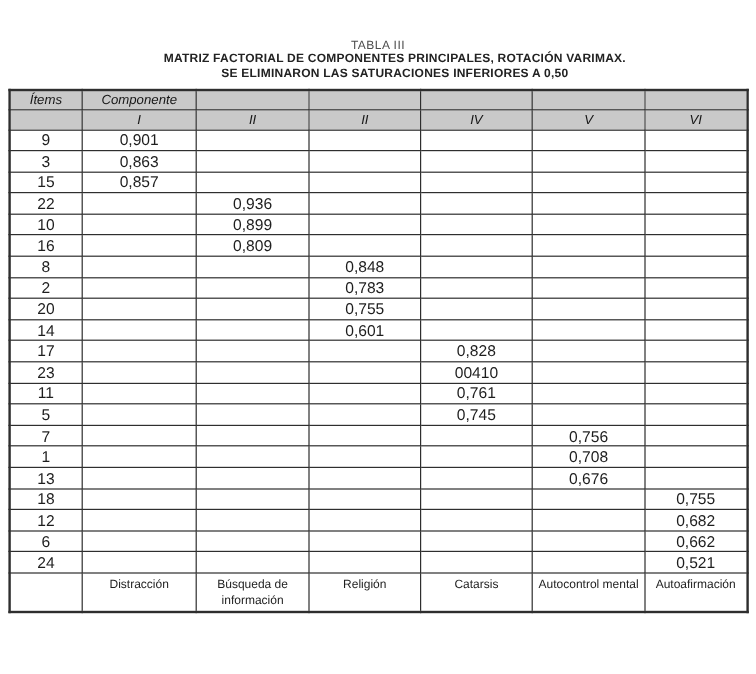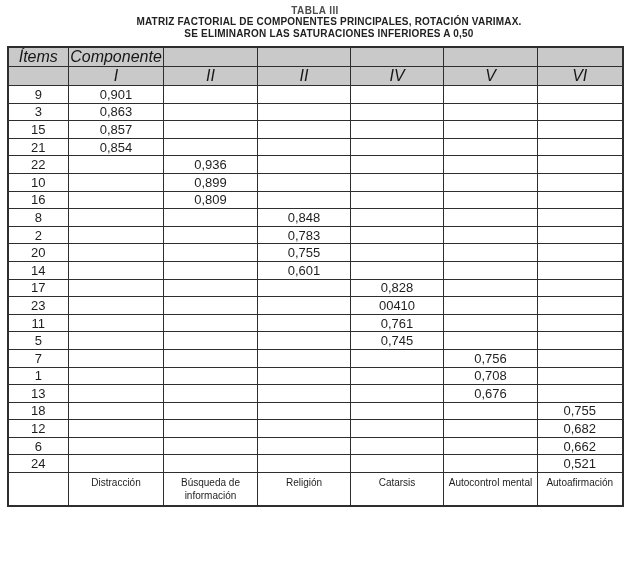--- a/index.html
+++ b/index.html
@@ -10,39 +10,39 @@
   }
   *{box-sizing:border-box;}
   html,body{margin:0;padding:0;}
   body{
     width:630px;height:562px;overflow:hidden;background:#ffffff;
     font-family:"Liberation Sans", sans-serif;color:var(--text);
   }
   .title-block{text-align:center;padding-top:5px;}
   .title-line1{
     font-size:10px;line-height:11px;color:var(--title-muted);
-    letter-spacing:0.4px;font-weight:bold;
+    letter-spacing:0.4px;font-weight:normal;margin-top:28px;
   }
   .title-line2,.title-line3{
     font-size:10px;line-height:11.5px;color:#222222;
     letter-spacing:0.2px;font-weight:bold;padding-left:28px;
   }
   table.matrix{
     border-collapse:collapse;table-layout:fixed;width:615px;
     margin:7px auto 0 auto;border:2px solid var(--border);
   }
   .matrix th,.matrix td{
     border:1px solid var(--border);
     text-align:center;vertical-align:middle;
     padding:0;overflow:hidden;white-space:nowrap;
   }
   .matrix thead th{
     background:var(--header-bg);
     font-style:italic;font-weight:normal;
-    font-size:16px;height:16.5px;color:#161616;
+    font-size:11px;height:16.5px;color:#161616;
   }
   .matrix tbody td{
     font-size:13px;height:17.6px;color:var(--text);
     background:#ffffff;
   }
   .matrix tfoot td{
     font-size:10px;line-height:13px;height:33px;
     vertical-align:top;padding-top:3px;
     white-space:normal;background:#ffffff;
   }
@@ -108,29 +108,20 @@
       <tr>
         <td>15</td>
         <td>0,857</td>
         <td></td>
         <td></td>
         <td></td>
         <td></td>
         <td></td>
       </tr>
       <tr>
-        <td>21</td>
-        <td>0,854</td>
-        <td></td>
-        <td></td>
-        <td></td>
-        <td></td>
-        <td></td>
-      </tr>
-      <tr>
         <td>22</td>
         <td></td>
         <td>0,936</td>
         <td></td>
         <td></td>
         <td></td>
         <td></td>
       </tr>
       <tr>
         <td>10</td>

